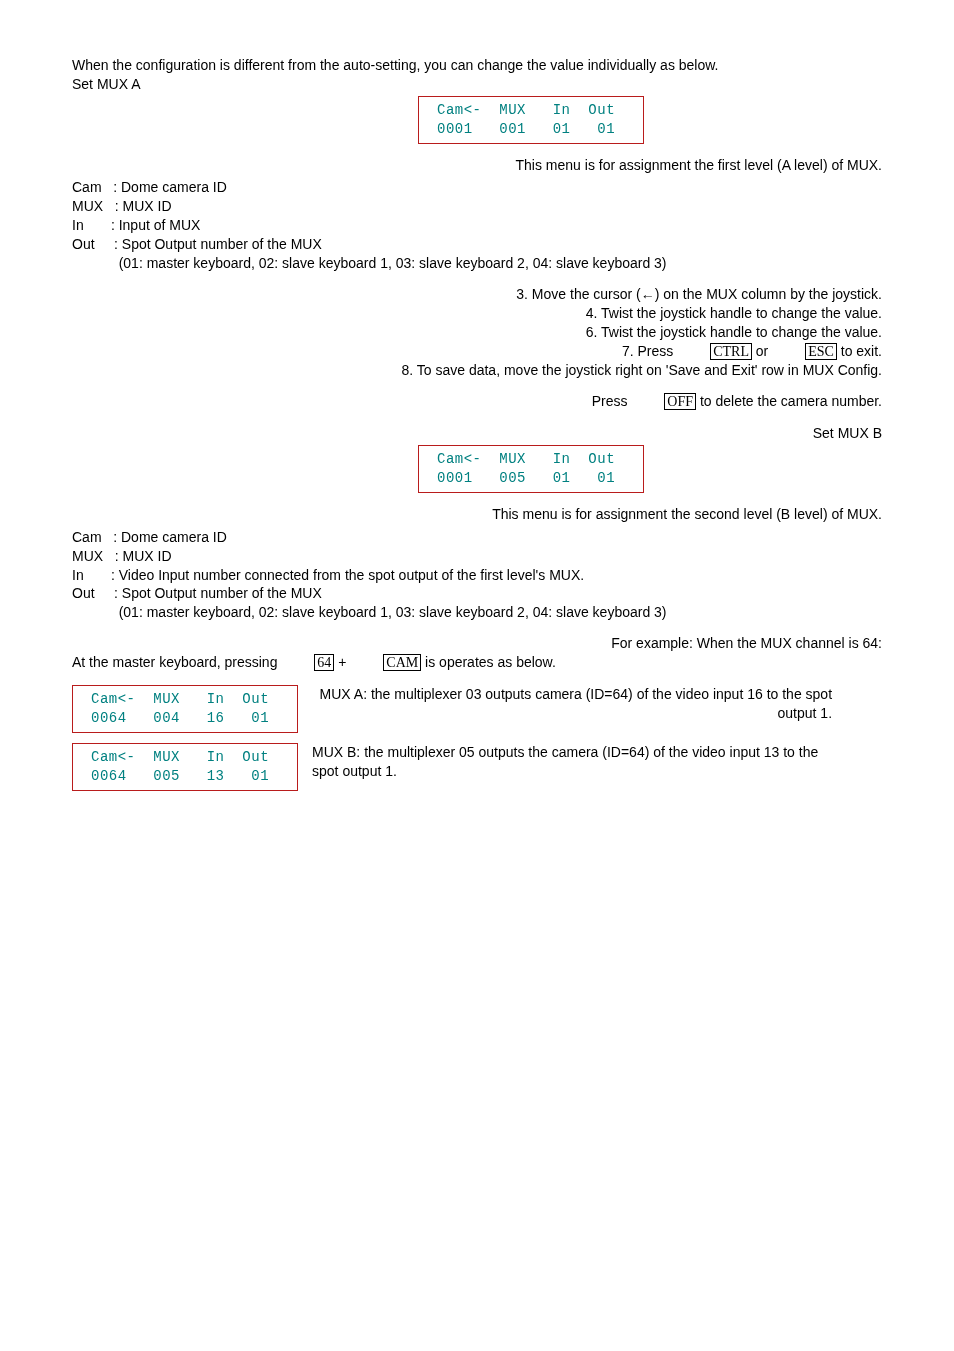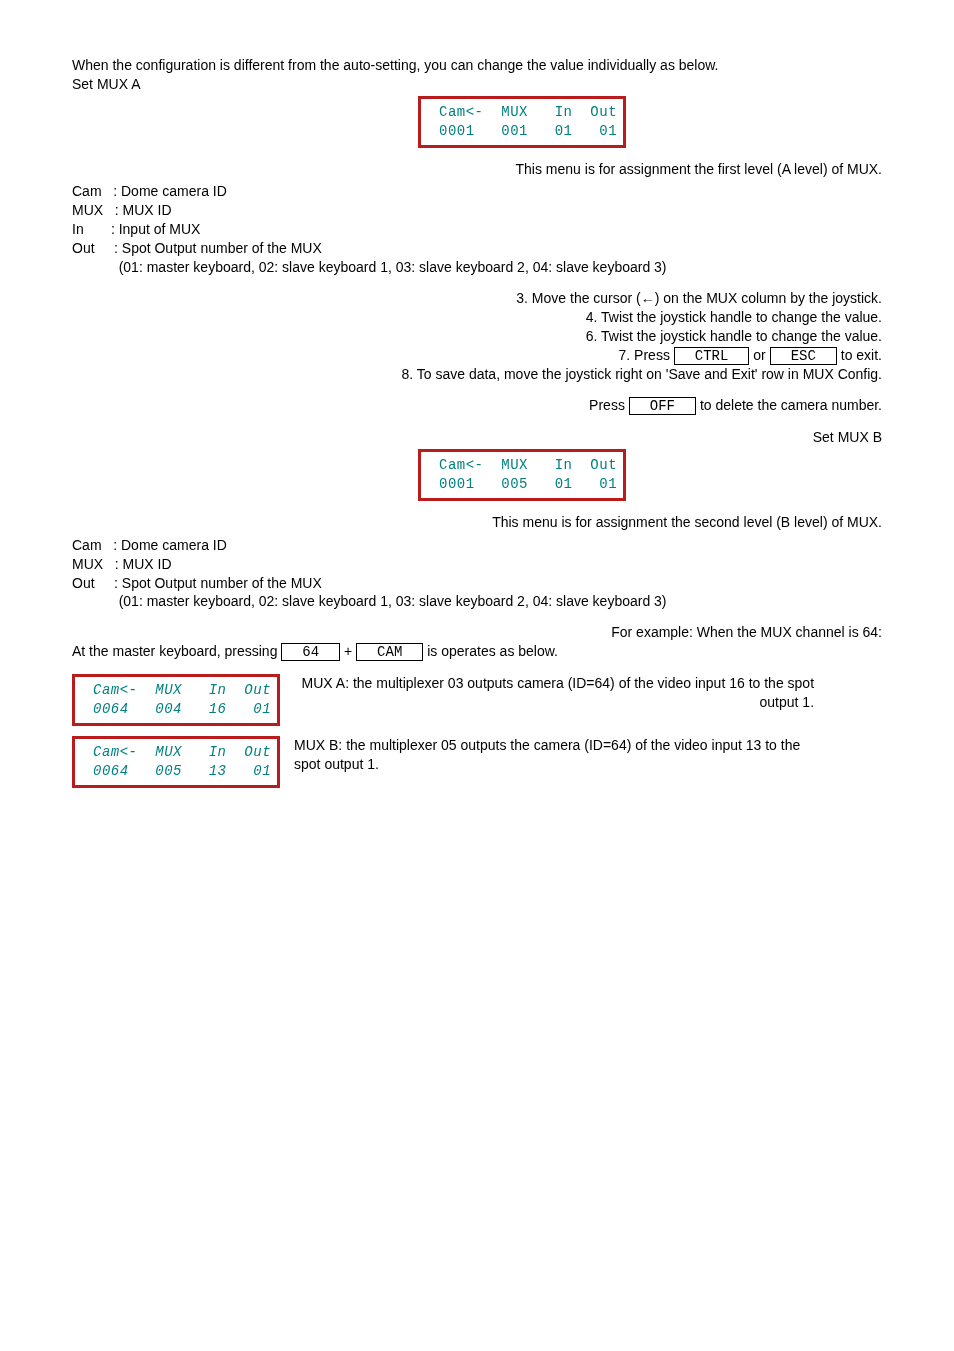--- a/index.html
+++ b/index.html
@@ -9,34 +9,35 @@
     margin: 0;
     padding: 56px 72px;
     color: #000;
     width: 954px;
     box-sizing: border-box;
     background: #fff;
   }
   .mux-box {
     font-family: "Courier New", monospace;
     color: #008080;
-    border: 3px solid #b91c1c;
-    padding: 4px 6px 4px 18px;
+    border: 1px solid #b91c1c;
+    padding: 4px 28px 4px 18px;
     display: inline-block;
     white-space: pre;
     letter-spacing: 0.5px;
     font-size: 14px;
     line-height: 1.35;
   }
   .mux-box-pos1 { margin-left: 346px; margin-top: 2px; }
-  .mux-box-left { display: inline-block; vertical-align: top; font-style: italic; }
+  .mux-box-left { display: inline-block; vertical-align: top; }
   .keycap {
     border: 1px solid #000;
-    padding: 0 20px;
-    font-family: Liberation Mono, monospace;
+    padding: 0 2px;
+    font-family: Liberation Serif, serif;
+    margin-left: 33px;
   }
   .row { display: flex; align-items: flex-start; }
   .defs div { white-space: pre; }
   .defs { margin-top: 4px; }
   .para { margin-top: 12px; text-align: right; }
   .example-text { display: inline-block; vertical-align: top; margin-left: 14px; width: 520px; }
 </style>
 </head>
 <body>
 
@@ -73,20 +74,21 @@
 
 <div class="para">Set MUX B</div>
 
 <div class="mux-box mux-box-pos1"><span>Cam&lt;-  MUX   In  Out</span>
 <span>0001   005   01   01</span></div>
 
 <div class="para">This menu is for assignment the second level (B level) of MUX.</div>
 <div class="defs">
   <div>Cam   : Dome camera ID</div>
   <div>MUX   : MUX ID</div>
+  <div>In       : Video Input number connected from the spot output of the first level's MUX.</div>
   <div>Out     : Spot Output number of the MUX</div>
   <div>            (01: master keyboard, 02: slave keyboard 1, 03: slave keyboard 2, 04: slave keyboard 3)</div>
 </div>
 
 <div class="para">For example: When the MUX channel is 64:</div>
 <div>
   <span>At the master keyboard, pressing </span><span class="keycap">64</span><span> + </span><span class="keycap">CAM</span><span> is operates as below.</span>
 </div>
 
 <div class="para row">

